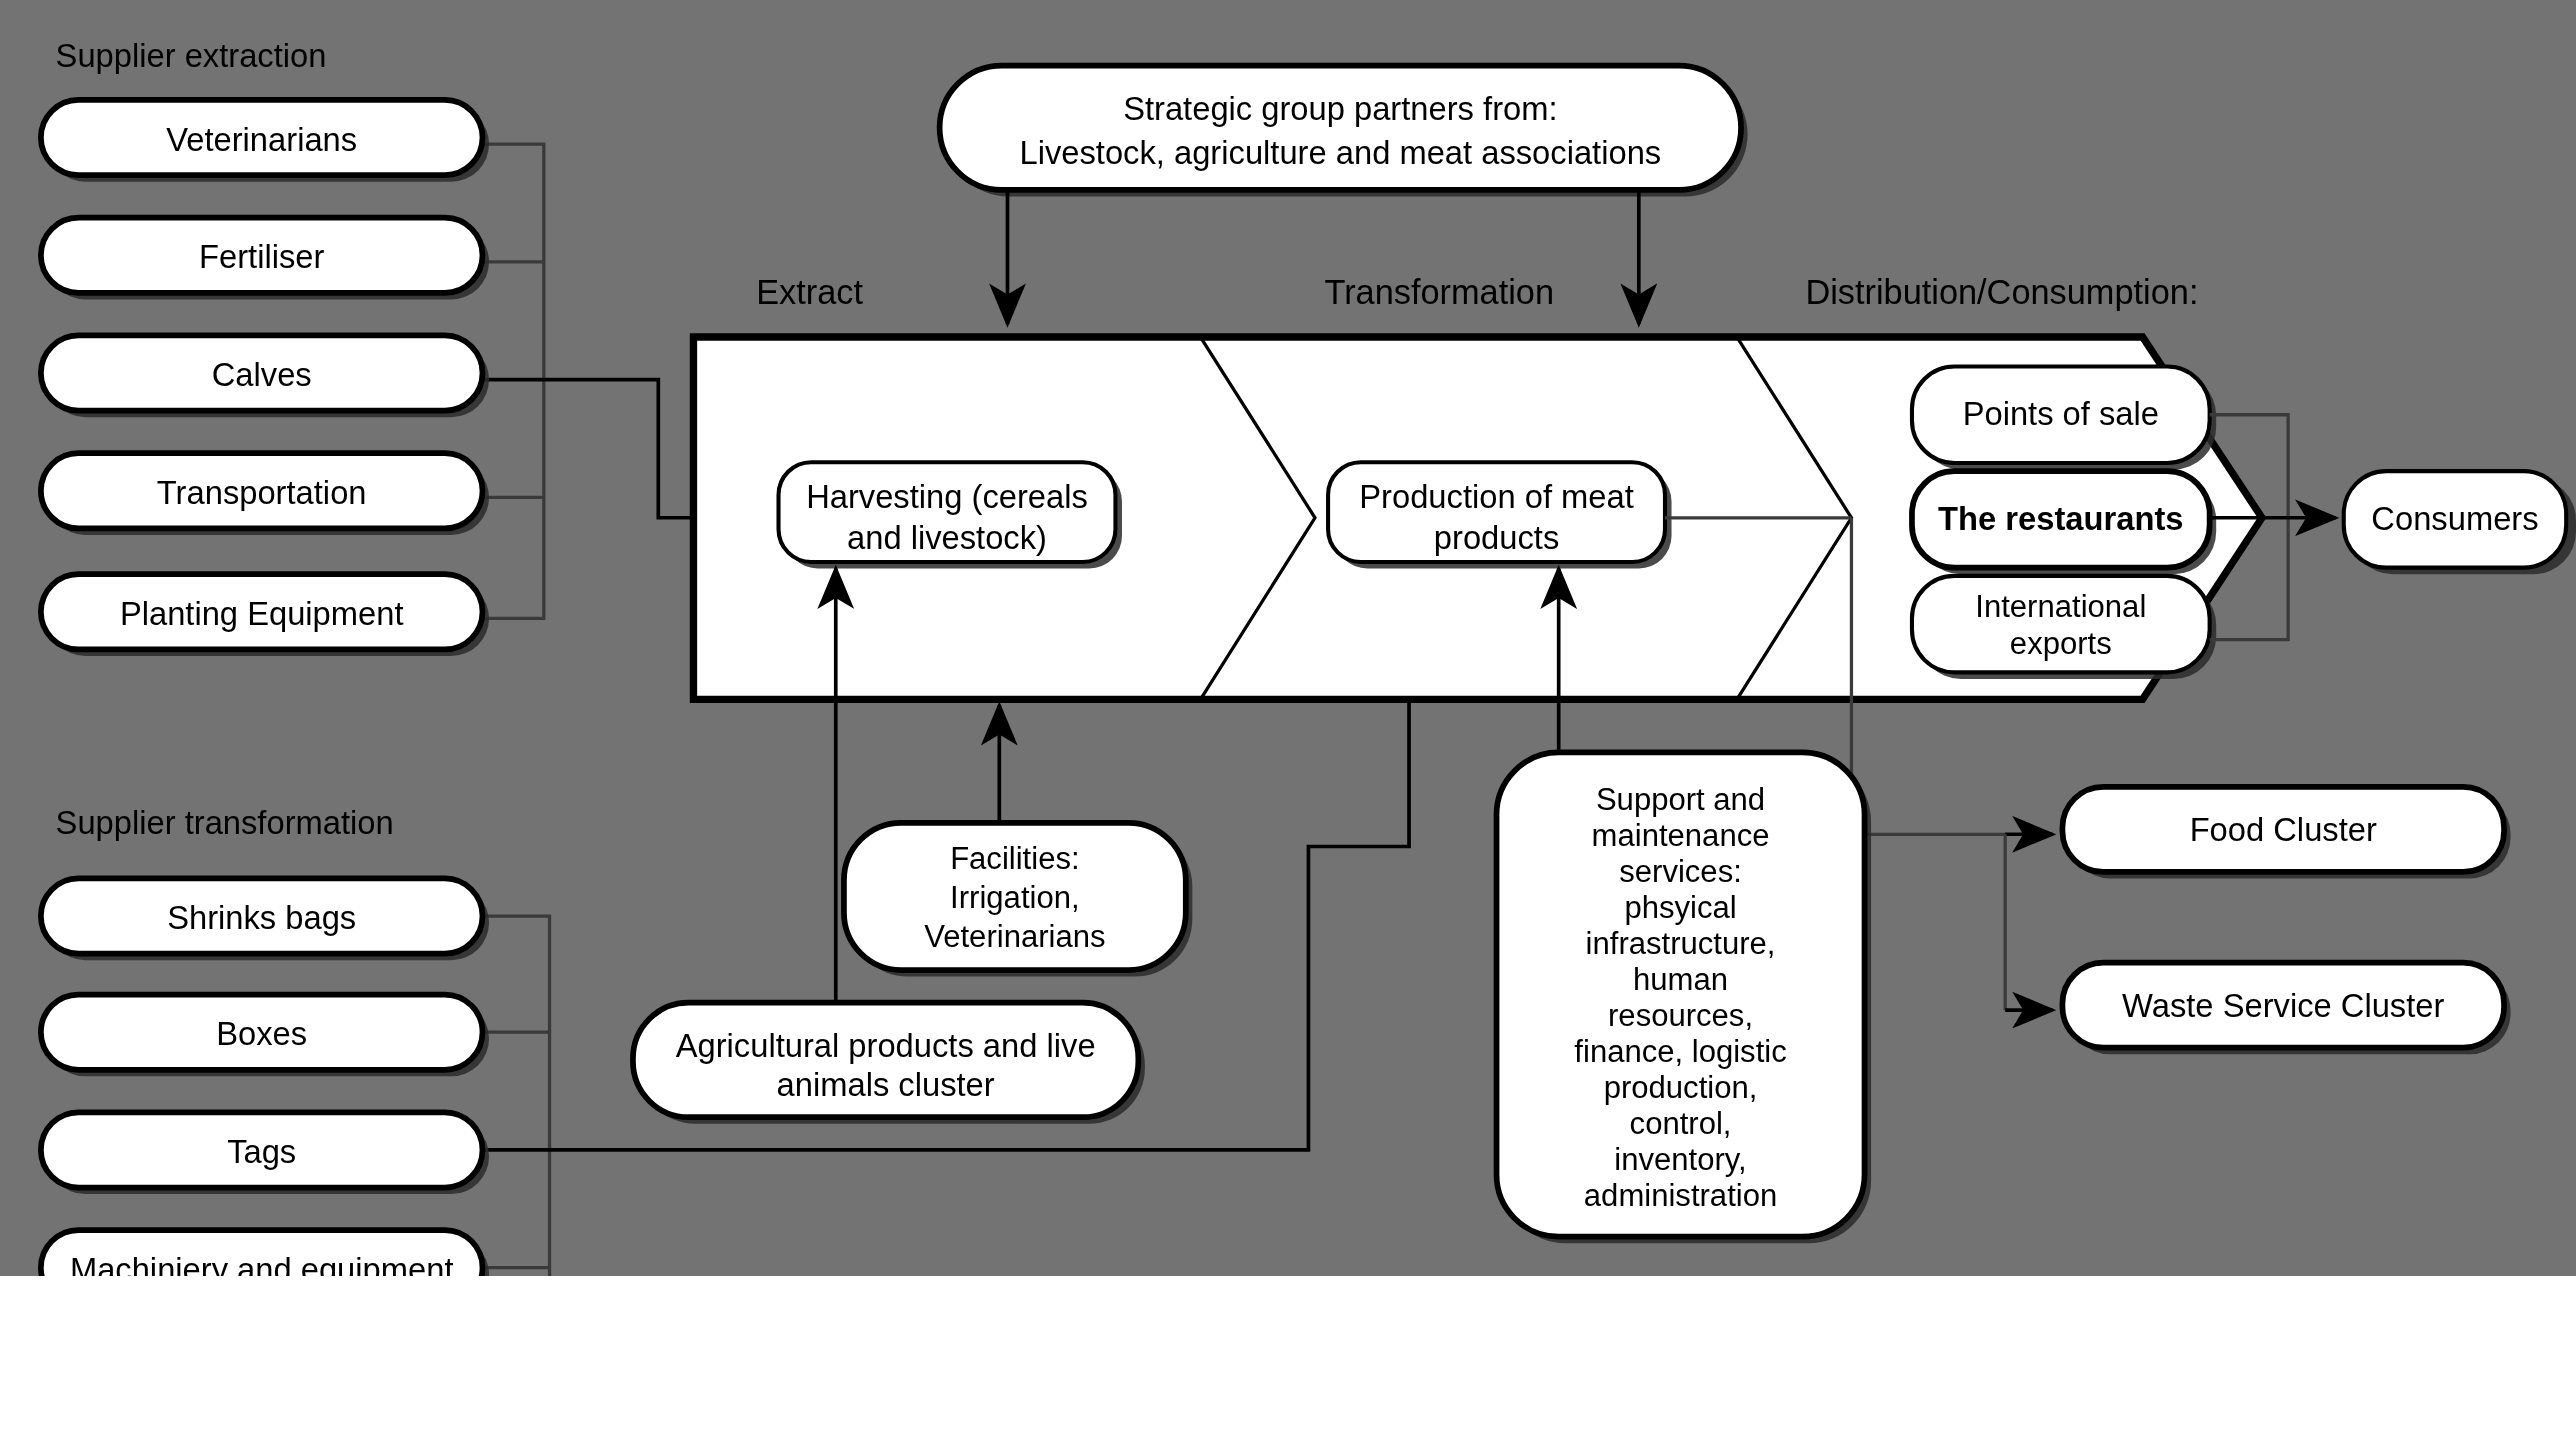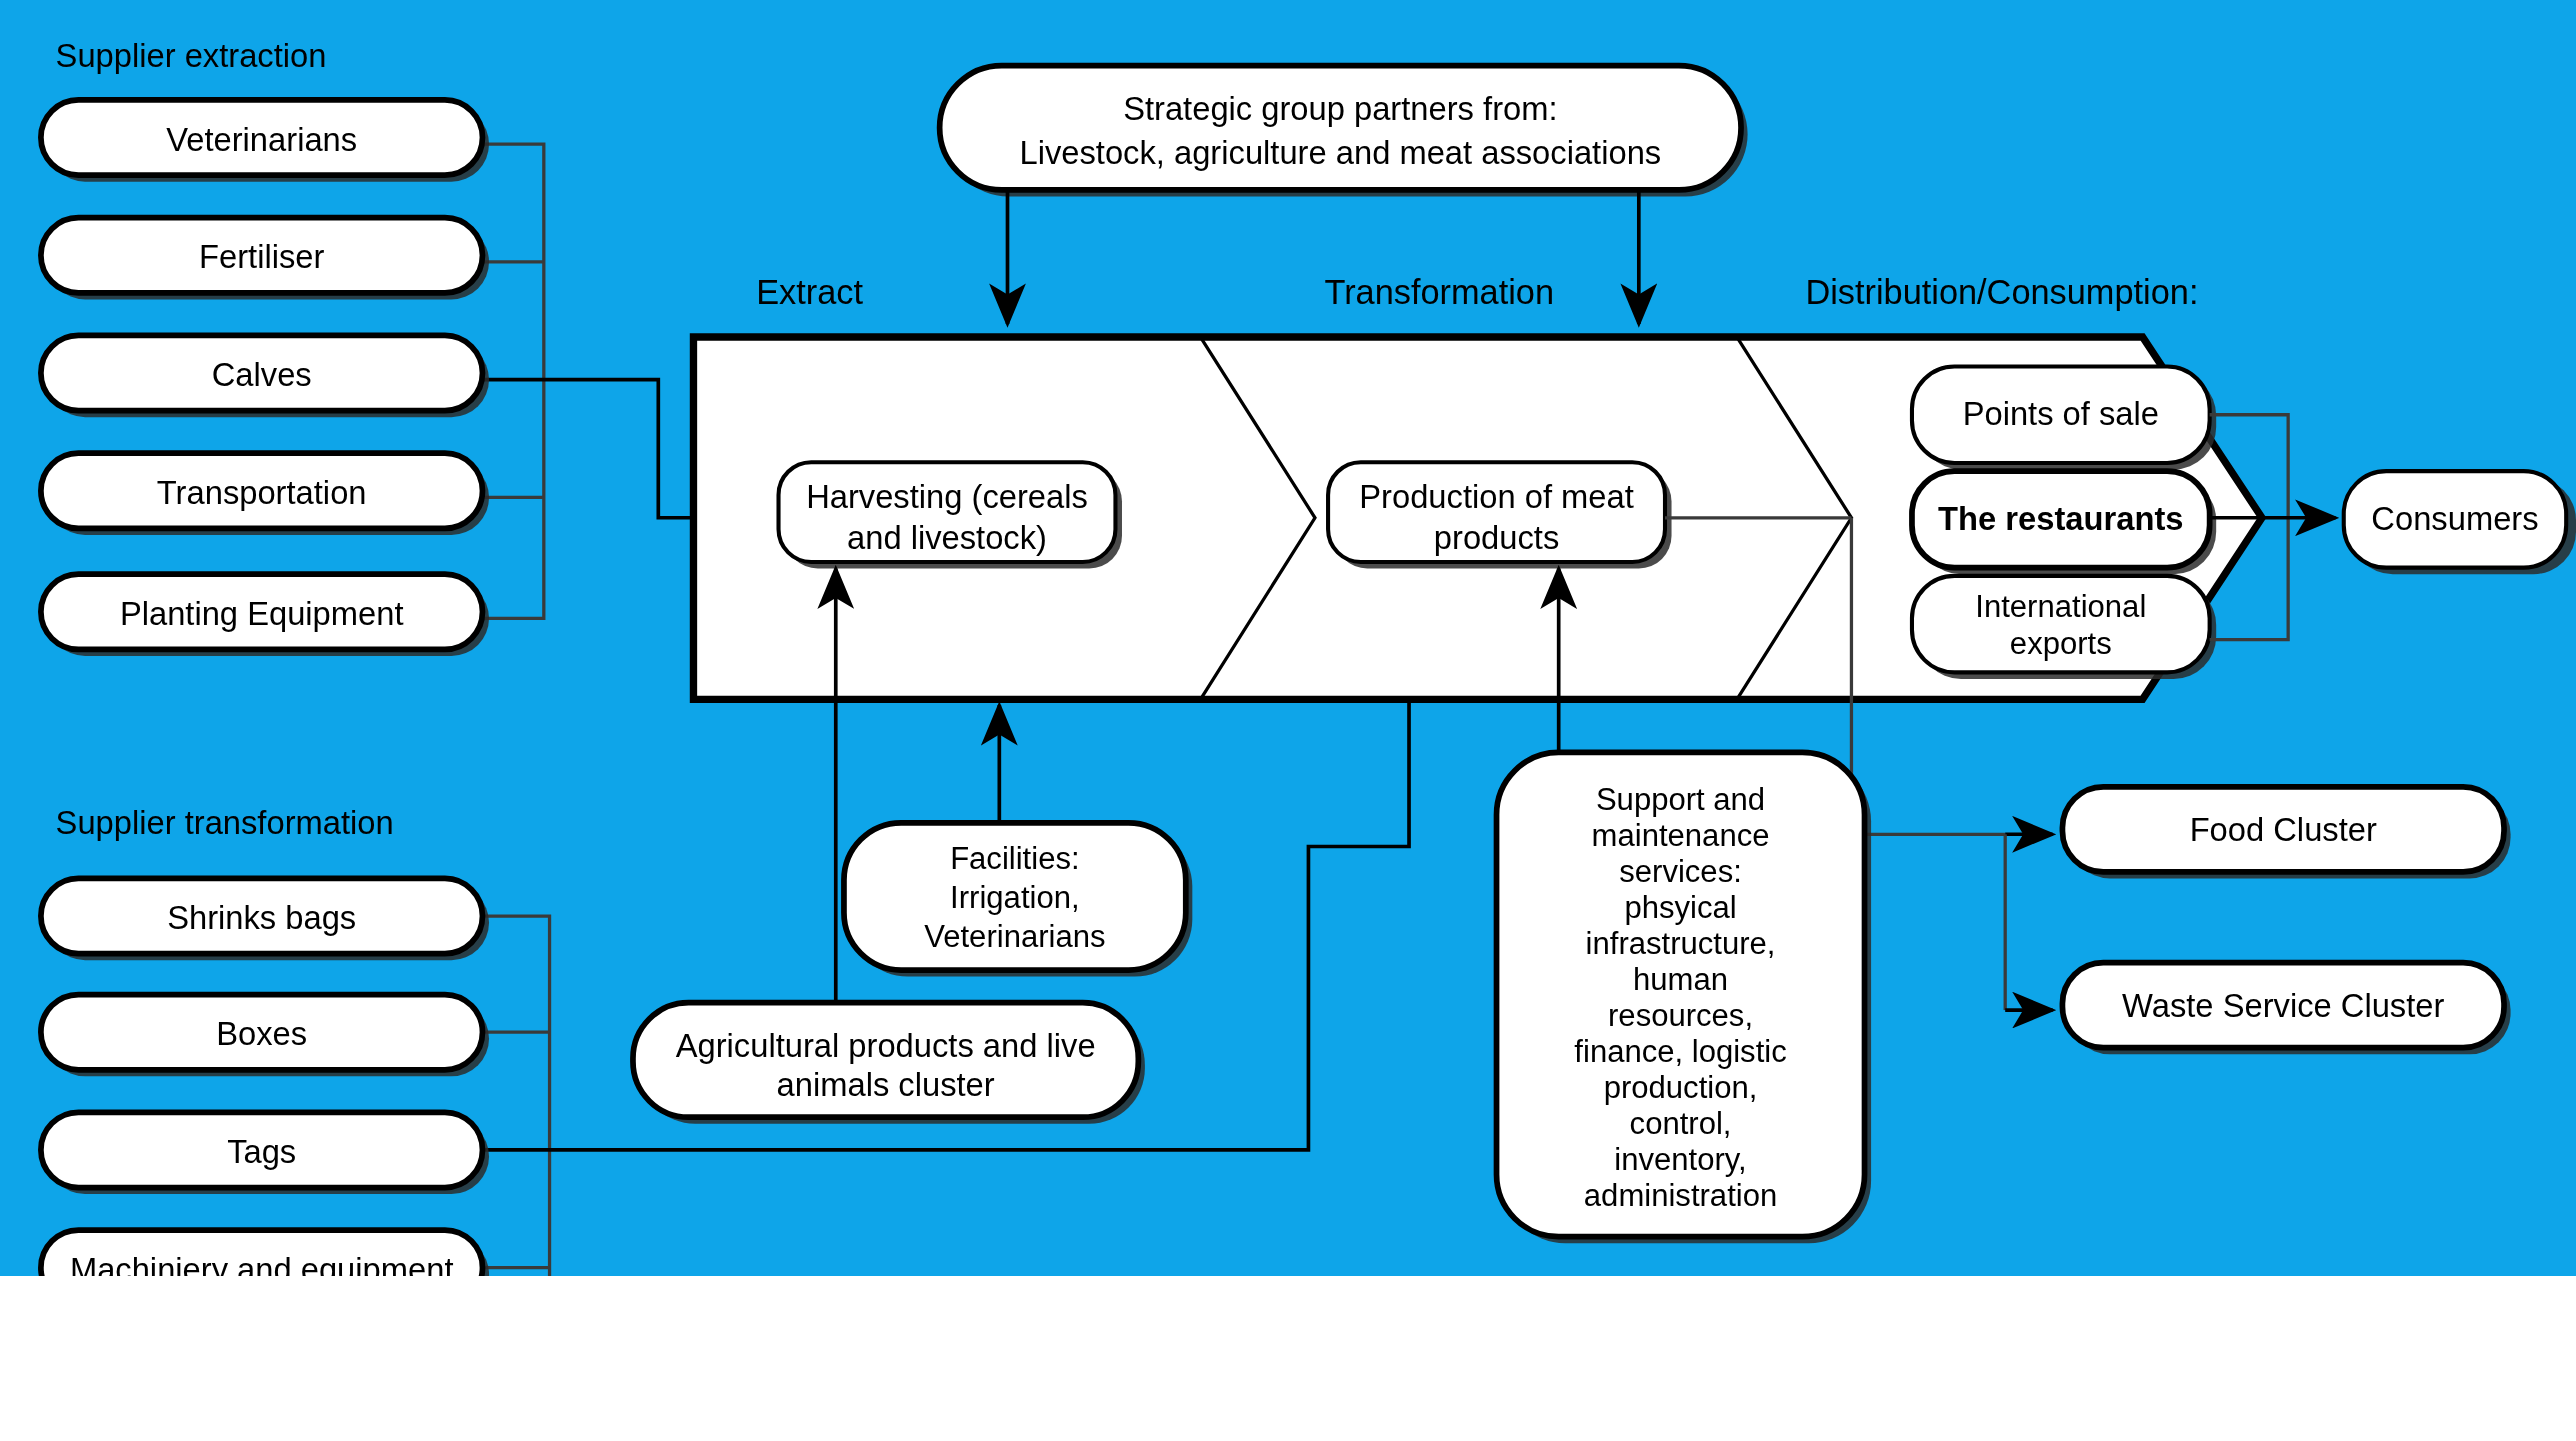--- a/index.html
+++ b/index.html
@@ -7,21 +7,21 @@
     padding: 0;
     background: #ffffff;
   }
   body {
     font-family: "Liberation Sans", sans-serif;
   }
   #canvas {
     position: relative;
     width: 2576px;
     height: 1276px;
-    background: #0ea5e9;
+    background: #737373;
     overflow: hidden;
   }
   svg#diagram {
     position: absolute;
     left: 0;
     top: 0;
     width: 2576px;
     height: 1442px;
   }
   .node-rect {

